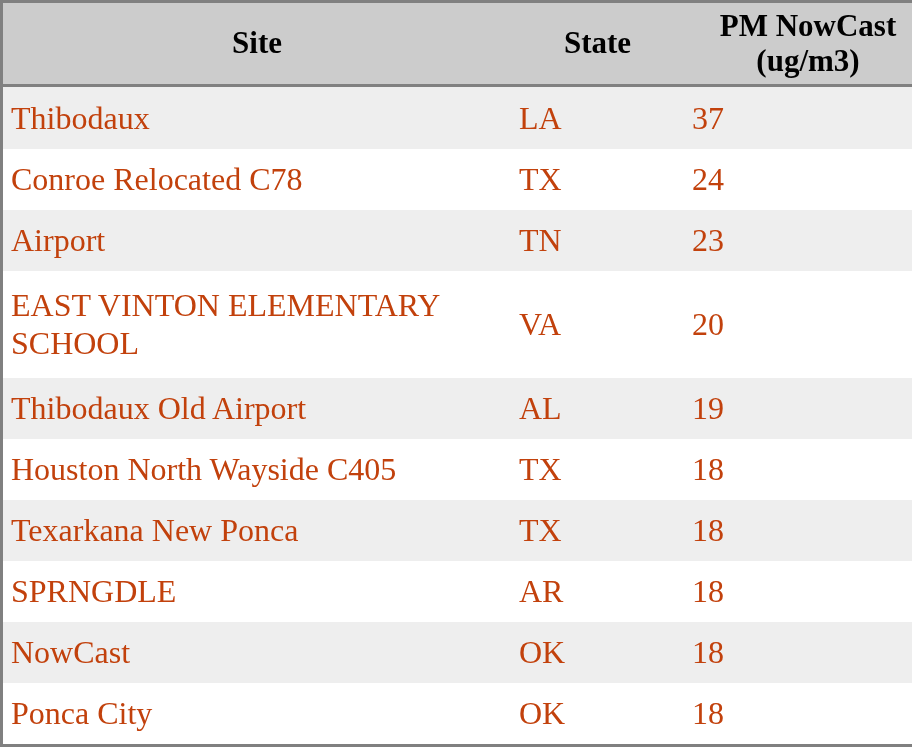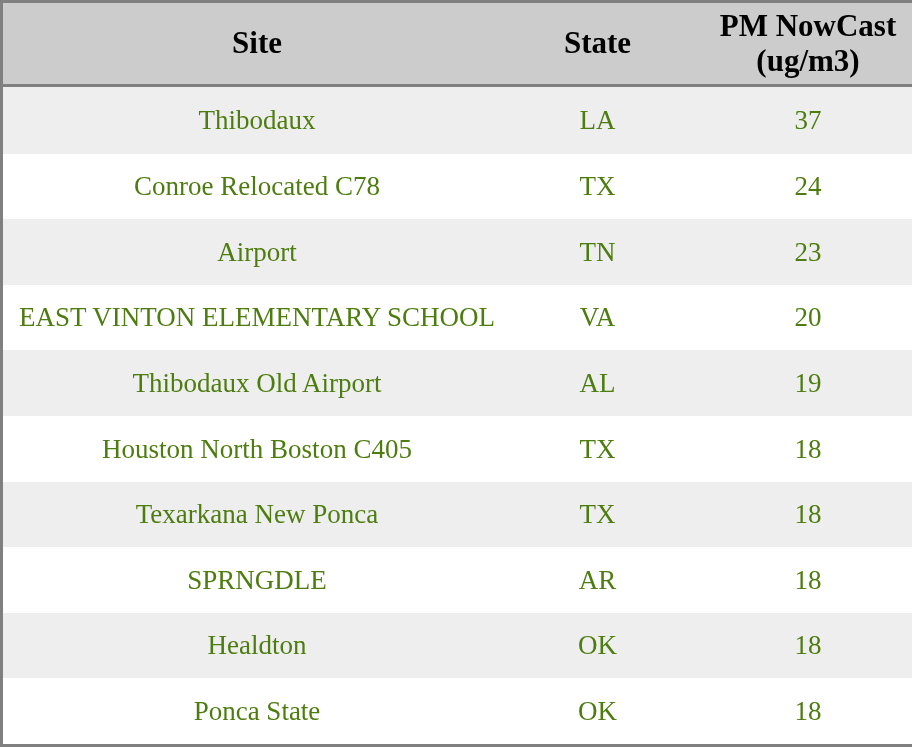--- a/index.html
+++ b/index.html
@@ -35,23 +35,22 @@
     vertical-align: middle;
     border-bottom: 3px solid #808080;
     padding: 6px 4px;
     line-height: 1.12;
   }
   th.col-site { width: 500px; }
   th.col-state { width: 165px; margin-top: 12px; }
   th.col-pm { width: 240px; }
 
   tbody td {
-    font-size: 27px;
-    color: #4d7c0f;
-    text-align: center;
+    font-size: 32px;
+    color: #c2410c;
     vertical-align: middle;
     padding: 6px 8px;
     line-height: 1.2;
     border: none;
   }
   tbody tr.odd-row td {
     background: #eeeeee;
   }
   tbody tr.even-row td {
     background: #ffffff;
@@ -89,39 +88,39 @@
         <td>EAST VINTON ELEMENTARY SCHOOL</td>
         <td>VA</td>
         <td>20</td>
       </tr>
       <tr class="odd-row">
         <td>Thibodaux Old Airport</td>
         <td>AL</td>
         <td>19</td>
       </tr>
       <tr class="even-row">
-        <td>Houston North Boston C405</td>
+        <td>Houston North Wayside C405</td>
         <td>TX</td>
         <td>18</td>
       </tr>
       <tr class="odd-row">
         <td>Texarkana New Ponca</td>
         <td>TX</td>
         <td>18</td>
       </tr>
       <tr class="even-row">
         <td>SPRNGDLE</td>
         <td>AR</td>
         <td>18</td>
       </tr>
       <tr class="odd-row">
-        <td>Healdton</td>
+        <td>NowCast</td>
         <td>OK</td>
         <td>18</td>
       </tr>
       <tr class="even-row">
-        <td>Ponca State</td>
+        <td>Ponca City</td>
         <td>OK</td>
         <td>18</td>
       </tr>
     </tbody>
   </table>
 </div>
 
 </body></html>

